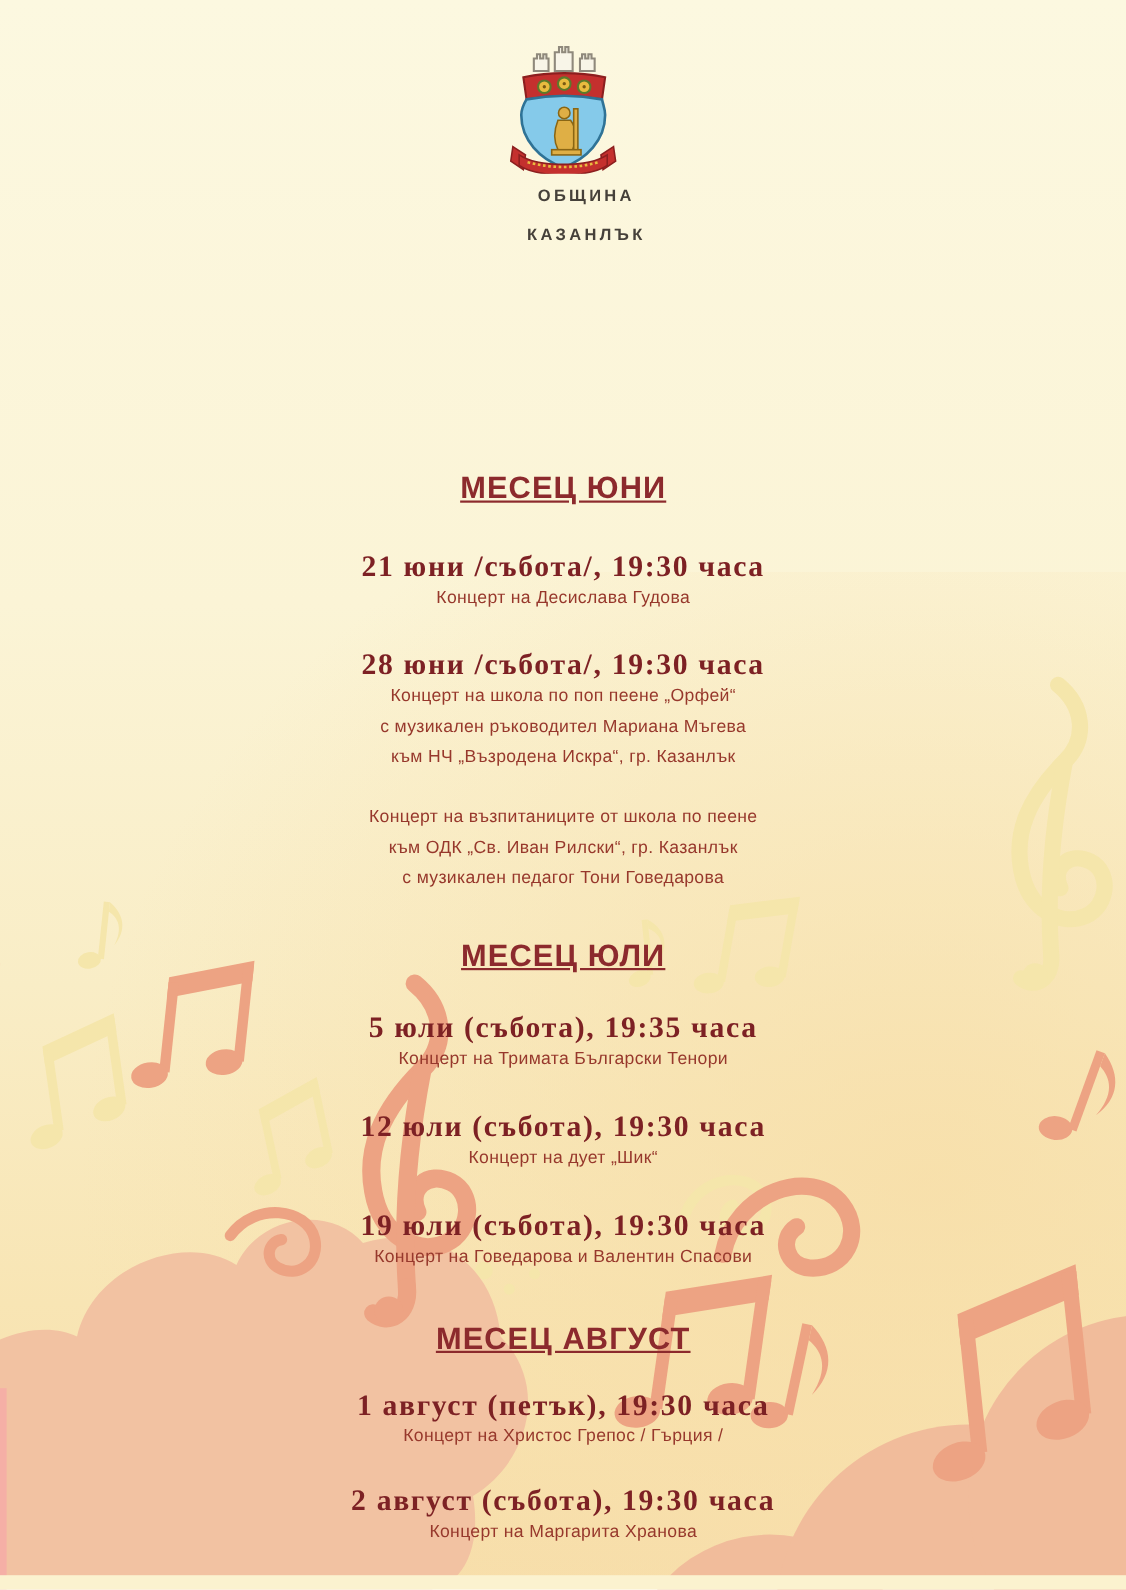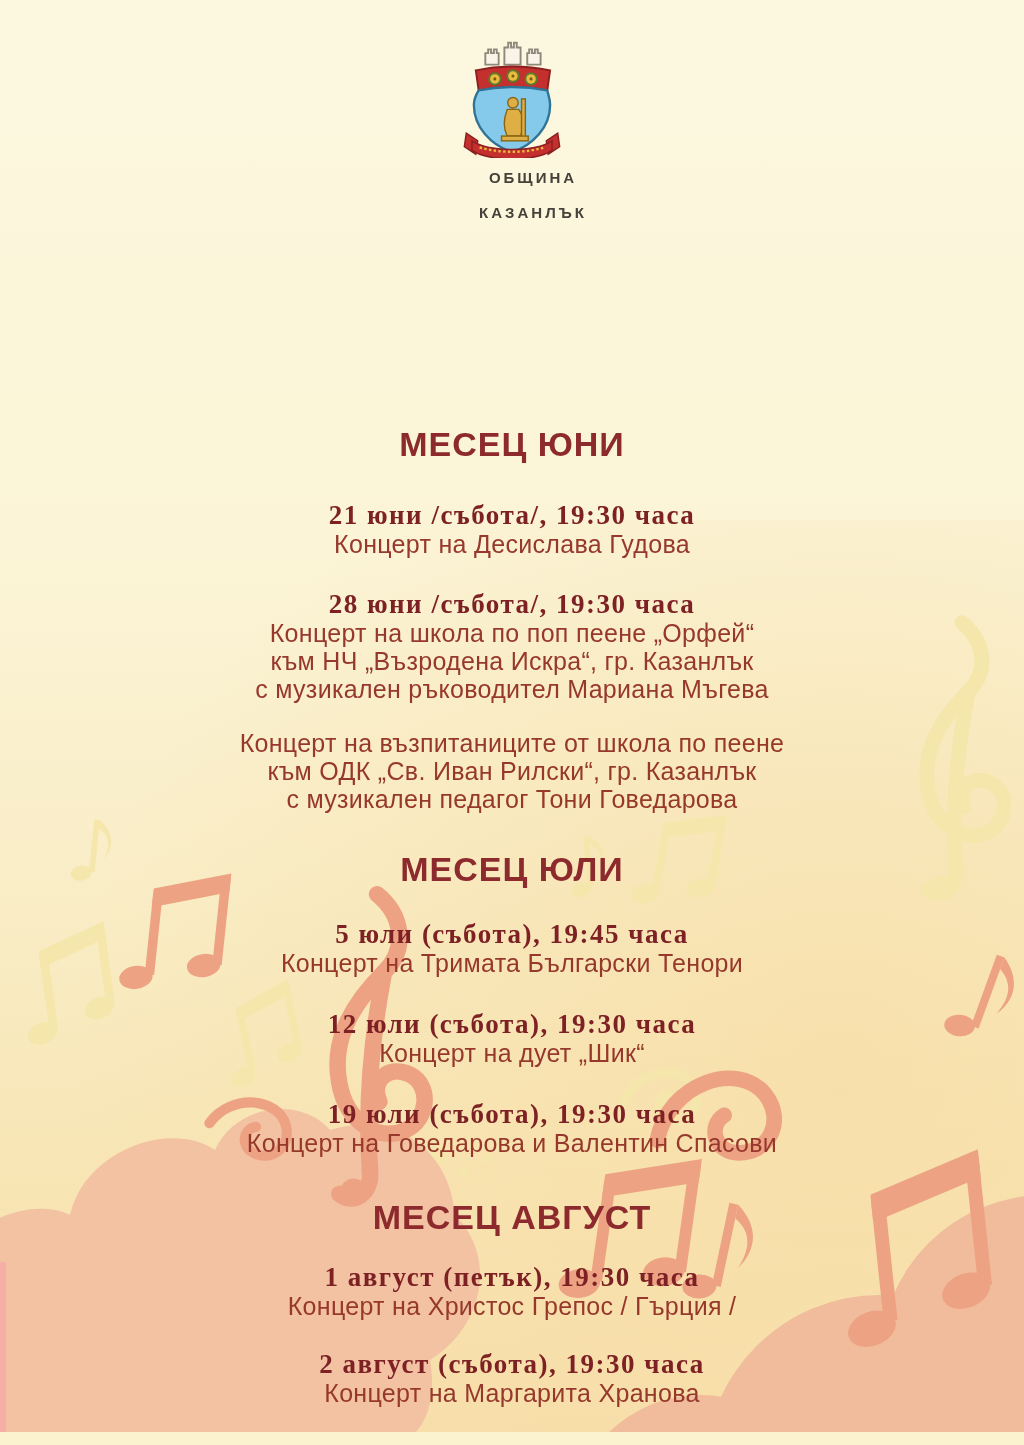--- a/index.html
+++ b/index.html
@@ -17,30 +17,30 @@
   .org-name{margin-top:6px;line-height:19px;font-size:15px;font-weight:600;
     letter-spacing:3px;color:var(--logo-text);padding-left:42px;}
 
   
   .title-block{position:absolute;top:204px;left:0;width:100%;}
   .title-line{font-family:"Liberation Serif",serif;font-weight:700;color:var(--title-maroon);
     line-height:57px;font-size:48px;transform:scaleX(.94);transform-origin:center;letter-spacing:0px;white-space:nowrap;}
   .title-line.sub{font-size:42px;line-height:50px;margin-top:6px;}
 
   
-  .sec-h{position:absolute;left:0;width:100%;font-weight:700;font-size:34px;line-height:40px;
-    color:var(--title-maroon);letter-spacing:1px;}
+  .sec-h{position:absolute;left:0;width:100%;font-weight:700;font-size:28px;line-height:40px;
+    color:var(--title-maroon);letter-spacing:1px;text-decoration:underline;}
   .sec-0{top:424px}.sec-1{top:849px}.sec-2{top:1197px}
   .event{position:absolute;left:0;width:100%;}
   .evt-0-0{top:501px}.evt-0-1{top:590px}.evt-0-2{top:729px}
   .evt-1-0{top:920px}.evt-1-1{top:1010px}.evt-1-2{top:1100px}
   .evt-2-0{top:1263px}.evt-2-1{top:1350px}
   .date{font-family:"Liberation Serif",serif;font-weight:700;font-size:27px;line-height:29px;
     letter-spacing:1.5px;color:var(--date-maroon);}
-  .desc{font-size:25px;line-height:28px;color:var(--text-red);letter-spacing:.3px;}
+  .desc{font-size:16px;line-height:28px;color:var(--text-red);letter-spacing:.3px;}
 </style>
 </head>
 <body>
 
 <div class="poster">
 
   <svg class="deco" viewBox="0 0 1024 1445" xmlns="http://www.w3.org/2000/svg" aria-hidden="true">
     <defs>
       <radialGradient id="warm" cx="0.82" cy="0.6" r="0.75">
         <stop offset="0%" stop-color="#f7dda6" stop-opacity="0.75"></stop>
@@ -148,31 +148,31 @@
 
     <div id="sections">
         <div class="sec-h sec-0">МЕСЕЦ ЮНИ</div>
         <div class="event evt-0-0">
           <div class="date">21 юни /събота/, 19:30 часа</div>
           <div class="desc">Концерт на Десислава Гудова</div>
         </div>
         <div class="event evt-0-1">
           <div class="date">28 юни /събота/, 19:30 часа</div>
           <div class="desc">Концерт на школа по поп пеене „Орфей“</div>
+          <div class="desc">с музикален ръководител Мариана Мъгева</div>
           <div class="desc">към НЧ „Възродена Искра“, гр. Казанлък</div>
-          <div class="desc">с музикален ръководител Мариана Мъгева</div>
         </div>
         <div class="event evt-0-2">
           <div class="desc">Концерт на възпитаниците от школа по пеене</div>
           <div class="desc">към ОДК „Св. Иван Рилски“, гр. Казанлък</div>
           <div class="desc">с музикален педагог Тони Говедарова</div>
         </div>
         <div class="sec-h sec-1">МЕСЕЦ ЮЛИ</div>
         <div class="event evt-1-0">
-          <div class="date">5 юли (събота), 19:45 часа</div>
+          <div class="date">5 юли (събота), 19:35 часа</div>
           <div class="desc">Концерт на Тримата Български Тенори</div>
         </div>
         <div class="event evt-1-1">
           <div class="date">12 юли (събота), 19:30 часа</div>
           <div class="desc">Концерт на дует „Шик“</div>
         </div>
         <div class="event evt-1-2">
           <div class="date">19 юли (събота), 19:30 часа</div>
           <div class="desc">Концерт на Говедарова и Валентин Спасови</div>
         </div>

